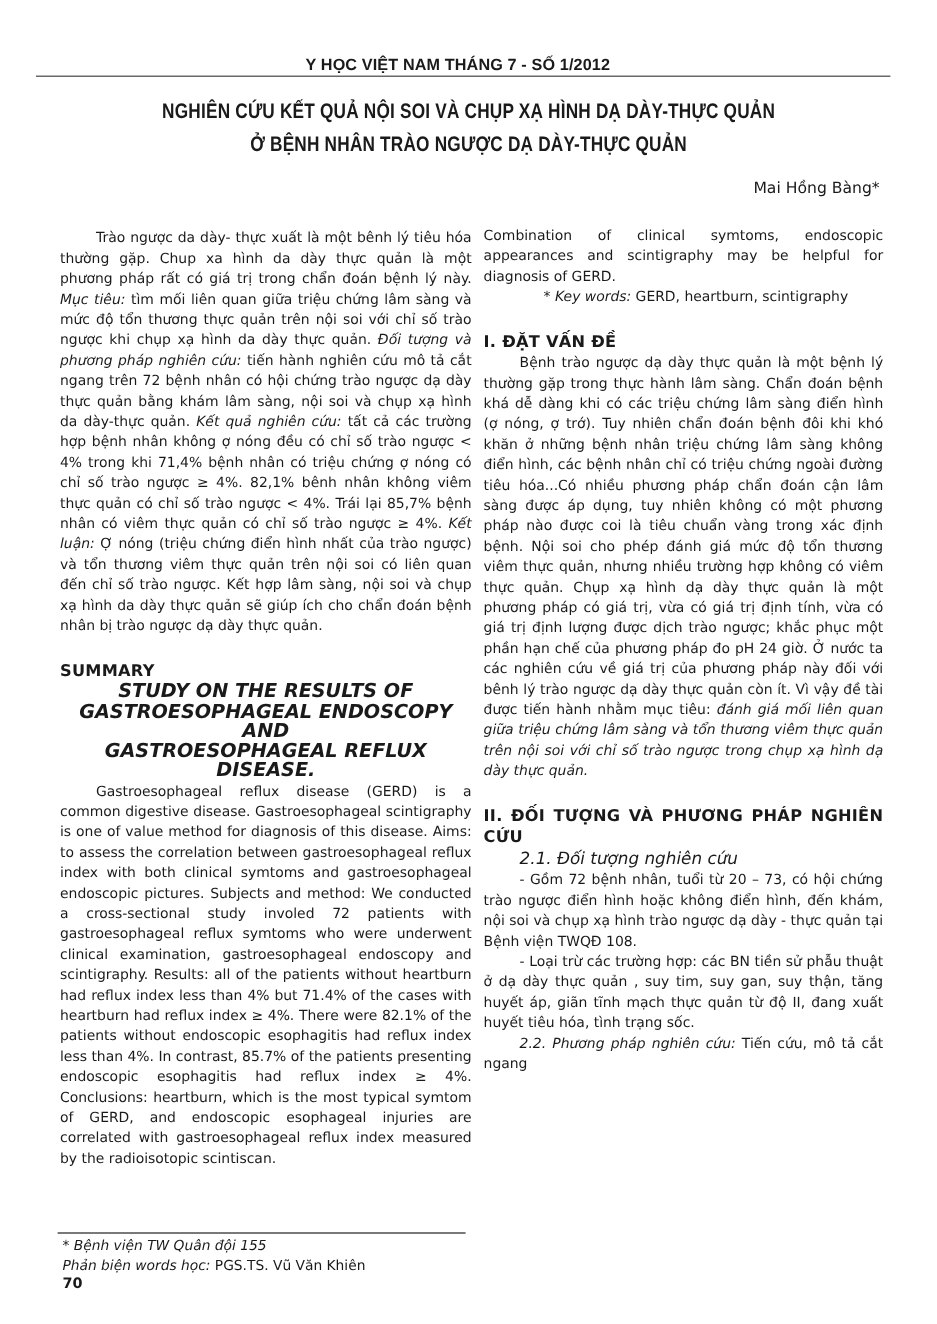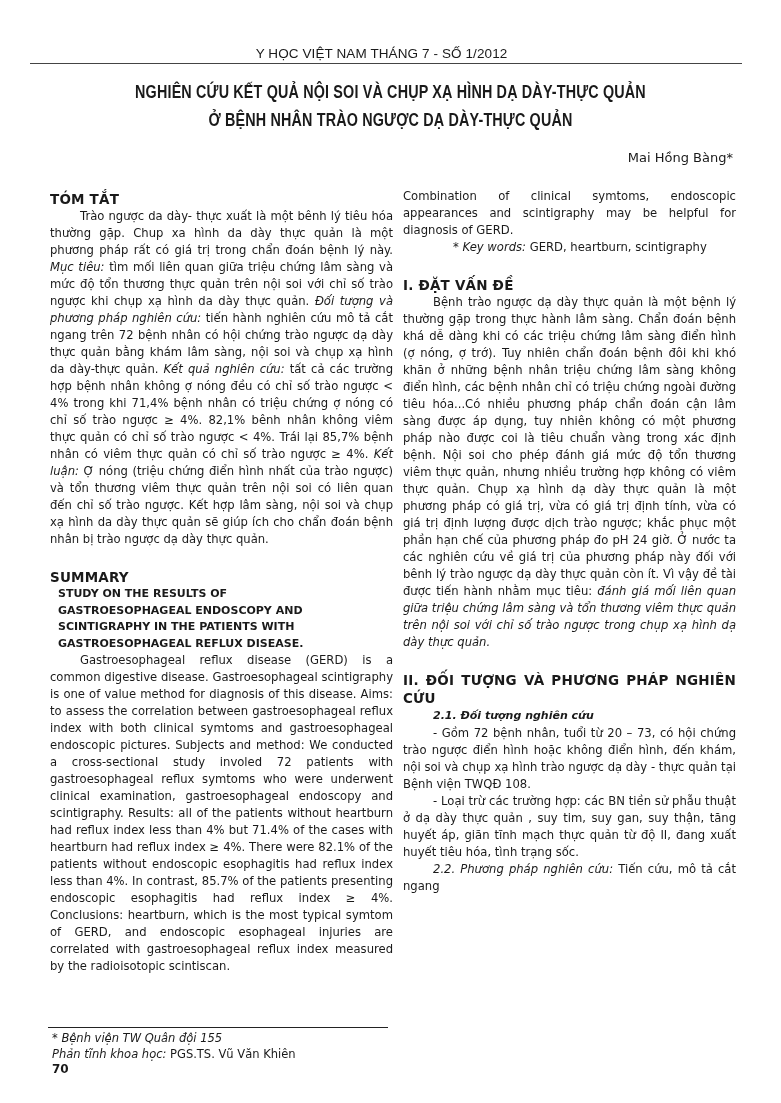--- a/index.html
+++ b/index.html
@@ -1,79 +1,77 @@
 <!DOCTYPE html>
 <html><head>
 <meta charset="utf-8">
 <style>
   html, body { margin: 0; padding: 0; background: #ffffff; }
   body { width: 781px; height: 1103px; position: relative; overflow: hidden; color: #1a1a1a;
          font-family: "DejaVu Sans", sans-serif; }
   .abs { position: absolute; }
   .running-head { left: 0; width: 763px; top: 46px; text-align: center; font-family: "Liberation Sans", sans-serif;
-                  font-size: 13.5px; font-weight: 400; letter-spacing: 0.1px; }
+                  font-size: 13.5px; font-weight: 700; letter-spacing: 0.1px; }
   .head-rule { left: 30px; width: 712px; top: 63px; height: 0; border-top: 1.5px solid #444; }
   .title { left: 0; width: 781px; text-align: center; font-family: "Liberation Sans", sans-serif; font-weight: 700;
            font-size: 17.5px; transform: scaleX(0.82); transform-origin: center; letter-spacing: 0.2px; }
   .title1 { top: 82px; }
   .title2 { top: 110px; }
   .author { right: 48px; top: 150px; font-family: "DejaVu Sans", sans-serif; font-size: 13px; }
 
   .col { position: absolute; font-size: 11.6px; line-height: 17px; text-align: justify; }
   .col-left { left: 50px; width: 343px; top: 190px; }
   .col-right { left: 403px; width: 333px; top: 188px; }
 
   .sec-head { font-weight: 700; font-size: 13.5px; line-height: 18px; letter-spacing: 0.2px; }
-  .sub-title { font-weight: 700; text-align: left; font-size: 11px; line-height: 16.5px; margin: 0 8px; }
+  .sub-title { font-weight: 700; text-align: center; font-size: 16px; line-height: 16.5px; margin: 0 8px; font-style: italic; }
   p { margin: 0; }
   .indent { text-indent: 30px; }
   .bi { font-weight: 400; font-style: italic; }
   .it { font-style: italic; }
   .gap-l { height: 20px; }
   .keywords { padding-left: 50px; }
-  .subsec { padding-left: 30px; font-weight: 700; font-style: italic; font-size: 11px; line-height: 18px; }
+  .subsec { padding-left: 30px; font-weight: 400; font-style: italic; font-size: 14px; line-height: 18px; }
 
   .foot-rule { left: 48px; width: 340px; top: 1027px; height: 0; border-top: 1.2px solid #222; }
   .footnote { left: 52px; top: 1030px; font-size: 11.5px; line-height: 16px; }
   .page-num { left: 52px; top: 1062px; font-size: 12px; font-weight: bold; }
 </style>
 </head>
 <body>
 
 <div class="abs running-head">Y HỌC VIỆT NAM THÁNG 7 - SỐ 1/2012</div>
 <div class="abs head-rule"></div>
 
 <div class="abs title title1">NGHIÊN CỨU KẾT QUẢ NỘI SOI VÀ CHỤP XẠ HÌNH DẠ DÀY-THỰC QUẢN</div>
 <div class="abs title title2">Ở  BỆNH NHÂN TRÀO NGƯỢC DẠ DÀY-THỰC QUẢN</div>
 <div class="abs author">Mai Hồng Bàng*</div>
 
 <div class="col col-left">
-  <div class="sec-head">TÓM TẮT</div>
   <p class="indent">
     <span>Trào ngược da dày- thực xuất là một bênh lý tiêu hóa thường gặp. Chup xa hình da dày thực quản là một phương pháp rất có giá trị trong chẩn đoán bệnh lý này.</span>
     <span class="bi">Mục tiêu:</span><span> tìm mối liên quan giữa triệu chứng lâm sàng và mức độ tổn thương thực quản trên nội soi với chỉ số trào ngược khi chụp xạ hình da dày thực quản.</span>
     <span class="bi">Đối tượng và phương pháp nghiên cứu:</span><span> tiến hành nghiên cứu mô tả cắt ngang trên 72 bệnh nhân có hội chứng trào ngược dạ dày thực quản bằng khám lâm sàng, nội soi và chụp xạ hình da dày-thực quản.</span>
     <span class="bi">Kết quả nghiên cứu:</span><span> tất cả các trường hợp bệnh nhân không ợ nóng đều có chỉ số trào ngược &lt; 4% trong khi 71,4% bệnh nhân có triệu chứng ợ nóng có chỉ số trào ngược ≥ 4%. 82,1% bênh nhân không viêm thực quản có chỉ số trào ngược &lt; 4%. Trái lại 85,7% bệnh nhân có viêm thực quản có chỉ số trào ngược ≥ 4%.</span>
     <span class="bi">Kết luận:</span><span> Ợ nóng (triệu chứng điển hình nhất của trào ngược) và tổn thương viêm thực quản trên nội soi có liên quan đến chỉ số trào ngược. Kết hợp lâm sàng, nội soi và chụp xạ hình da dày thực quản sẽ giúp ích cho chẩn đoán bệnh nhân bị trào ngược dạ dày thực quản.</span>
   </p>
   <div class="gap-l"></div>
   <div class="sec-head">SUMMARY</div>
   <div class="sub-title">
     <div>STUDY  ON THE RESULTS OF</div>
     <div>GASTROESOPHAGEAL ENDOSCOPY AND</div>
-    <div>SCINTIGRAPHY  IN THE PATIENTS WITH</div>
     <div>GASTROESOPHAGEAL REFLUX DISEASE.</div>
   </div>
   <p class="indent">Gastroesophageal reflux disease (GERD) is a common digestive disease. Gastroesophageal scintigraphy is one of value method for diagnosis of this disease. Aims: to assess the correlation between gastroesophageal reflux index with both clinical symtoms and gastroesophageal endoscopic pictures. Subjects and method: We conducted a cross-sectional study involed 72 patients with gastroesophageal reflux symtoms who were underwent clinical examination, gastroesophageal endoscopy and scintigraphy. Results: all of the patients without heartburn had reflux index less than 4% but 71.4% of the cases with heartburn had reflux index ≥ 4%. There were 82.1% of the patients without endoscopic esophagitis had reflux index less than 4%. In contrast, 85.7% of the patients presenting endoscopic esophagitis had reflux index ≥ 4%. Conclusions: heartburn, which is the most typical symtom of GERD, and endoscopic esophageal injuries are correlated with gastroesophageal reflux index measured by the radioisotopic scintiscan.</p>
 </div>
 
 <div class="abs foot-rule"></div>
 <div class="abs footnote">
   <div class="it">*  Bệnh viện TW Quân đội 155</div>
-  <div><span class="bi">Phản tĩnh khoa học:</span><span> PGS.TS. Vũ Văn Khiên</span></div>
+  <div><span class="bi">Phản biện words học:</span><span> PGS.TS. Vũ Văn Khiên</span></div>
 </div>
 <div class="abs page-num">70</div>
 
 <div class="col col-right">
   <p>Combination of clinical symtoms, endoscopic appearances and scintigraphy may be helpful for diagnosis of GERD.</p>
   <p class="keywords"><span class="bi">* Key words:</span><span> GERD, heartburn, scintigraphy</span></p>
   <div class="gap-l"></div>
   <div class="sec-head">I. ĐẶT VẤN ĐỀ</div>
   <p class="indent"><span>Bệnh trào ngược dạ dày thực quản là một bệnh lý thường gặp trong thực hành lâm sàng. Chẩn đoán bệnh khá dễ dàng khi có các triệu chứng lâm sàng điển hình (ợ nóng, ợ trớ). Tuy nhiên chẩn đoán bệnh đôi khi khó khăn ở những bệnh nhân triệu chứng lâm sàng không điển hình, các bệnh nhân chỉ có triệu chứng ngoài đường tiêu hóa...Có nhiều phương pháp chẩn đoán cận lâm sàng được áp dụng, tuy nhiên không có một phương pháp nào được coi là tiêu chuẩn vàng trong xác định bệnh. Nội soi cho phép đánh giá mức độ tổn thương viêm thực quản, nhưng nhiều trường hợp không có viêm thực quản. Chụp xạ hình dạ dày thực quản là một phương pháp có giá trị, vừa có giá trị định tính, vừa có giá trị định lượng được dịch trào ngược; khắc phục một phần hạn chế của phương pháp đo pH 24 giờ. Ở nước ta các nghiên cứu về giá trị của phương pháp này đối với bênh lý trào ngược dạ dày thực quản còn ít. Vì vậy đề tài được tiến hành nhằm mục tiêu: </span><span class="it">đánh giá mối liên quan giữa triệu chứng lâm sàng và tổn thương viêm thực quản trên nội soi với chỉ số trào ngược trong chụp xạ hình dạ dày thực quản.</span></p>
   <div class="gap-l"></div>

